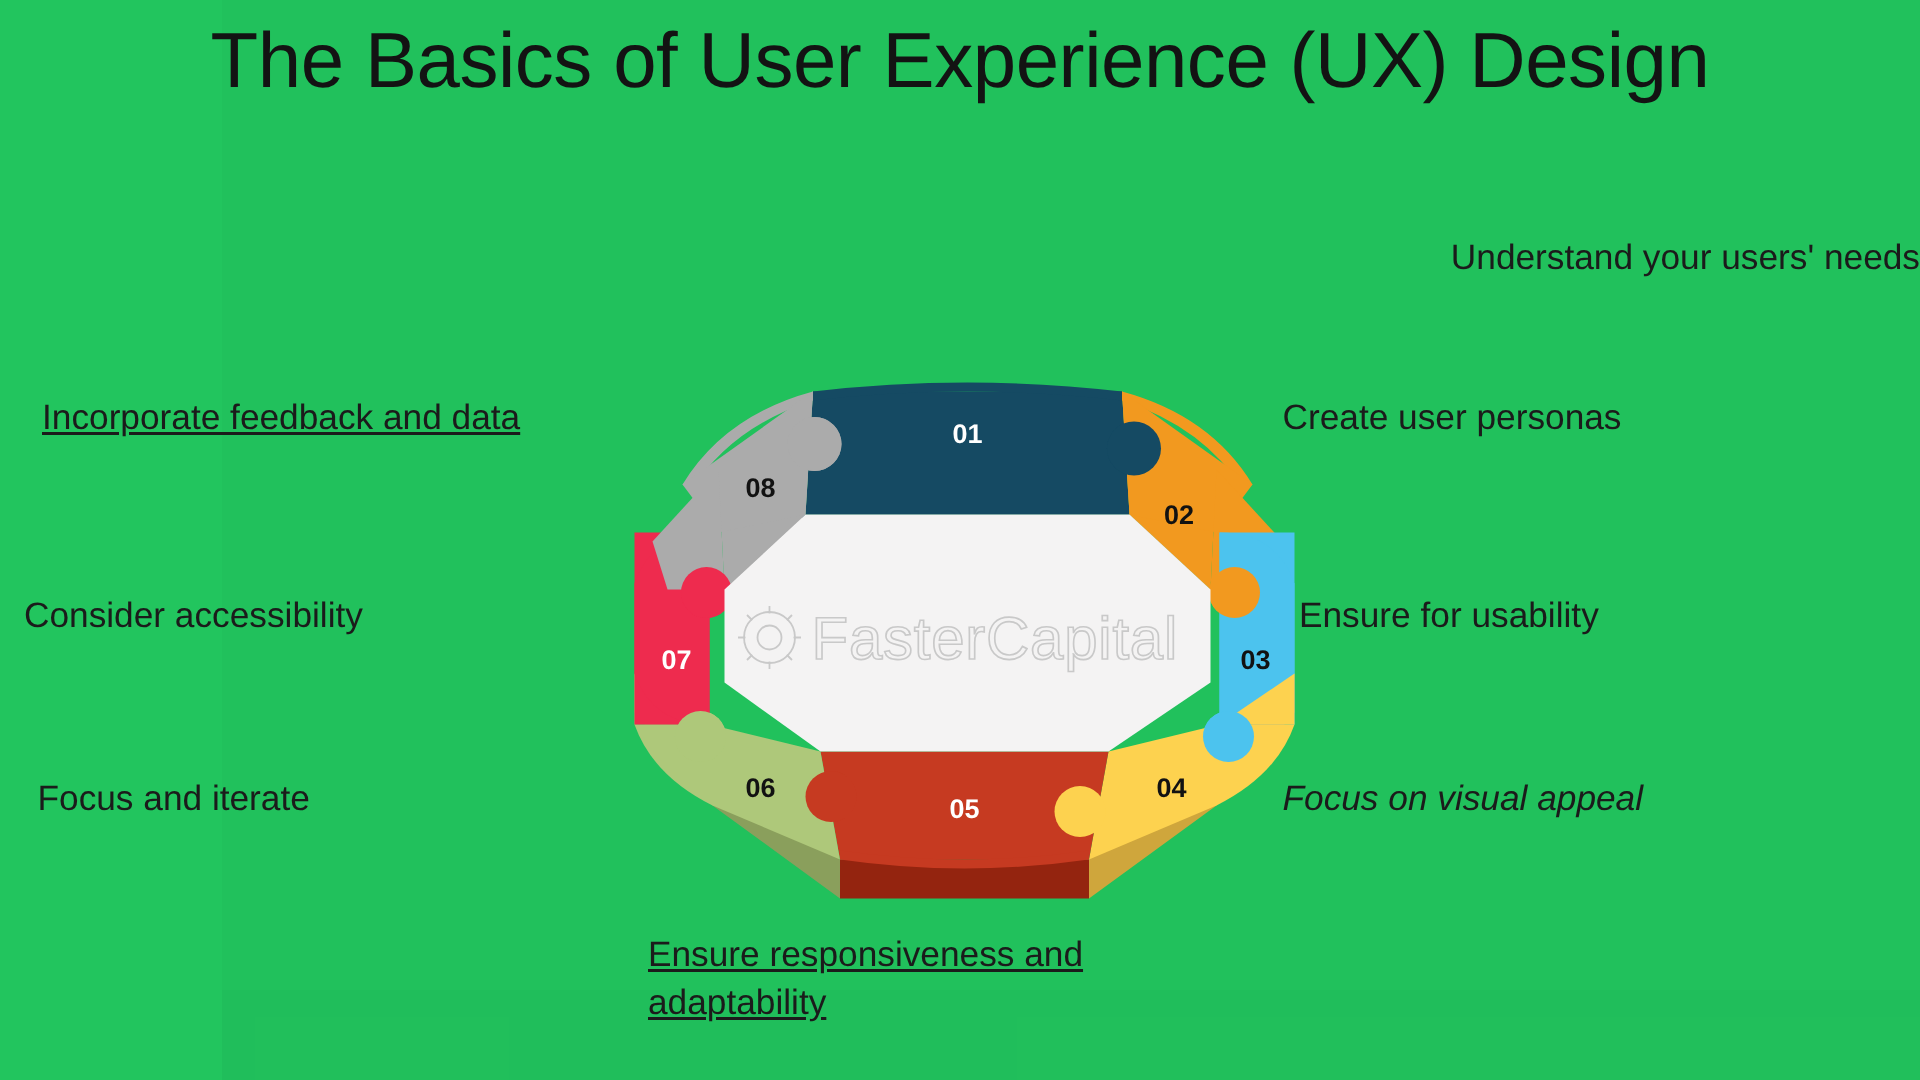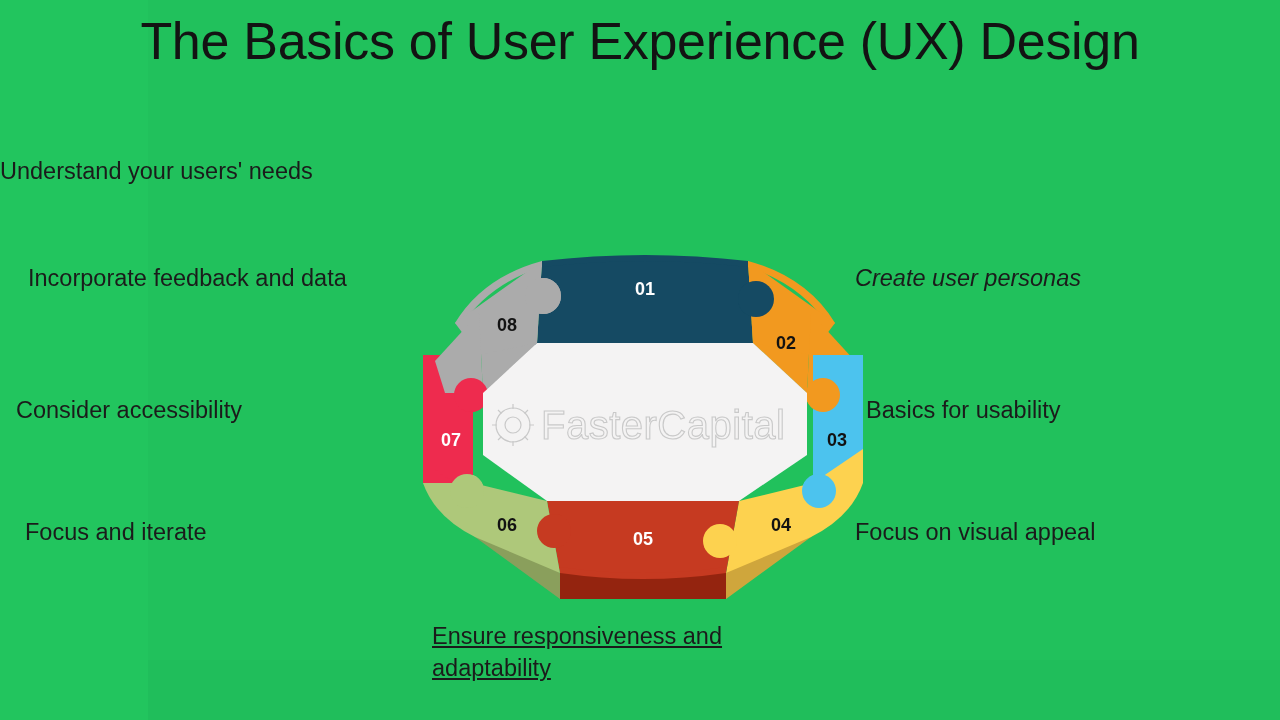--- a/index.html
+++ b/index.html
@@ -45,28 +45,28 @@
   }
 
   .cap {
     position: absolute;
     font-size: 23.5px;
     line-height: 32px;
     color: #1b1b1b;
     font-weight: 400;
     white-space: pre-line;
   }
-  #cap-01 { left: 0;    top: 155px; width: 1280px; text-align: left; }
+  #cap-01 { left: 0;    top: 155px; width: 1280px; text-align: right; }
   #cap-02 { left: 855px; top: 262px; }
   #cap-03 { left: 866px; top: 394px; }
   #cap-04 { left: 855px; top: 516px; }
   #cap-05 { left: 432px; top: 620px; }
   #cap-06 { left: 25px;  top: 516px; }
   #cap-07 { left: 16px;  top: 394px; }
-  #cap-08 { left: 28px;  top: 262px; }
+  #cap-08 { left: 28px;  top: 262px; text-decoration: underline; }
 
   #ring-wrap {
     position: absolute;
     left: 415px;
     top: 243px;
     width: 460px;
     height: 375px;
   }
   #ring-svg { display: block; width: 460px; height: 375px; }
 
@@ -227,22 +227,22 @@
         <circle cx="26" cy="29" r="8"></circle>
         <path d="M26 8 v5 M26 45 v5 M5 29 h5 M42 29 h5
                  M11 14 l3.5 3.5 M37.5 40.5 l3.5 3.5
                  M41 14 l-3.5 3.5 M14.5 40.5 l-3.5 3.5"></path>
       </g>
       <text id="wm-text" x="54" y="43" stroke="#c9c9c9">FasterCapital</text>
     </svg>
   </div>
 
   <div class="cap" id="cap-01" style="color: rgb(27, 27, 27);">Understand your users' needs</div>
-  <div class="cap" id="cap-02" style="color: rgb(27, 27, 27); font-style: italic;">Create user personas</div>
-  <div class="cap" id="cap-03" style="color: rgb(27, 27, 27);">Basics for usability</div>
-  <div class="cap" id="cap-04" style="color: rgb(27, 27, 27);">Focus on visual appeal</div>
+  <div class="cap" id="cap-02" style="color: rgb(27, 27, 27);">Create user personas</div>
+  <div class="cap" id="cap-03" style="color: rgb(27, 27, 27);">Ensure for usability</div>
+  <div class="cap" id="cap-04" style="color: rgb(27, 27, 27); font-style: italic;">Focus on visual appeal</div>
   <div class="cap" id="cap-05" style="color: rgb(27, 27, 27); text-decoration: underline;">Ensure responsiveness and
 adaptability</div>
   <div class="cap" id="cap-06" style="color: rgb(27, 27, 27);">Focus and iterate</div>
   <div class="cap" id="cap-07" style="color: rgb(27, 27, 27); text-align: right;">Consider accessibility</div>
   <div class="cap" id="cap-08" style="color: rgb(27, 27, 27);">Incorporate feedback and data</div>
 
 </div>
 
 </body></html>

